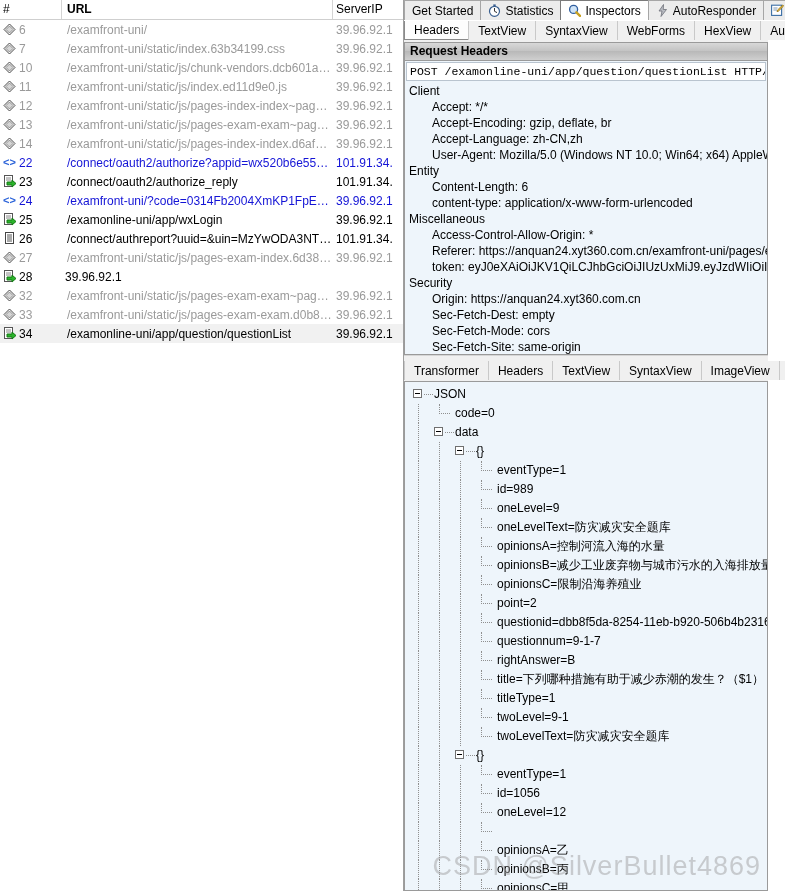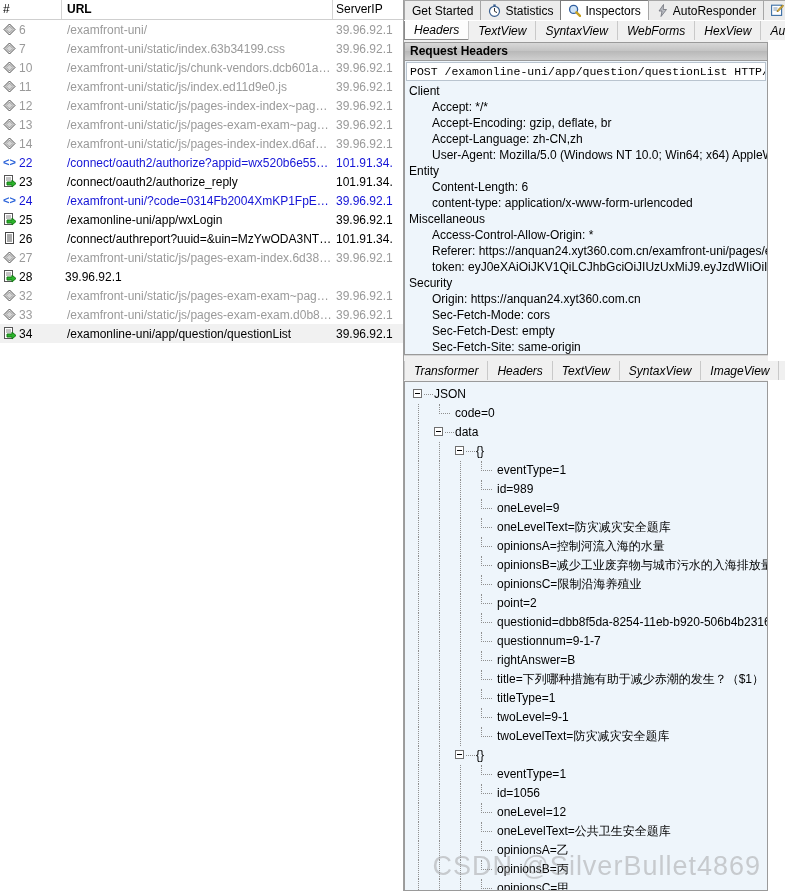--- a/index.html
+++ b/index.html
@@ -54,21 +54,21 @@
     display:flex;align-items:center;gap:4px;padding:0 7px;
     border:1px solid #a6a6a6;border-bottom:none;background:#ececec;
     box-sizing:border-box;white-space:nowrap;height:20px;
     margin-right:-1px;
   }
   .mtab.active{background:#fff;border-color:#7a7a7a;font-weight:normal;}
   .mtab .glyph{width:13px;height:13px;display:inline-block;flex:0 0 13px;}
 
   .subtabs{
     height:19px;min-height:19px;display:flex;align-items:flex-end;
-    background:#f0f0f0;font-size:12px;border-top:1px solid #fff;font-style:italic;
+    background:#f0f0f0;font-size:12px;border-top:1px solid #fff;
   }
   .stab{
     display:flex;align-items:center;padding:0 9px;height:19px;box-sizing:border-box;
     border-left:1px solid #c9c9c9;border-right:1px solid #c9c9c9;margin-right:-1px;
     white-space:nowrap;color:#000;background:#f0f0f0;
   }
   .stab.active{background:#fdfdfd;border:1px solid #8a8a8a;border-top:none;}
 
   
   .hpane{
@@ -399,22 +399,22 @@
           <div class="hitem">User-Agent: Mozilla/5.0 (Windows NT 10.0; Win64; x64) AppleWebKit/537</div>
           <div class="hgroup">Entity</div>
           <div class="hitem">Content-Length: 6</div>
           <div class="hitem">content-type: application/x-www-form-urlencoded</div>
           <div class="hgroup">Miscellaneous</div>
           <div class="hitem">Access-Control-Allow-Origin: *</div>
           <div class="hitem">Referer: https://anquan24.xyt360.com.cn/examfront-uni/pages/exam/ex</div>
           <div class="hitem">token: eyJ0eXAiOiJKV1QiLCJhbGciOiJIUzUxMiJ9.eyJzdWIiOiIxMDMyNDYiL</div>
           <div class="hgroup">Security</div>
           <div class="hitem">Origin: https://anquan24.xyt360.com.cn</div>
+          <div class="hitem">Sec-Fetch-Dest: empty</div>
           <div class="hitem">Sec-Fetch-Mode: cors</div>
-          <div class="hitem">Sec-Fetch-Dest: empty</div>
           <div class="hitem">Sec-Fetch-Site: same-origin</div>
         </div>
     </div>
 
     <div class="splitter"></div>
 
     <div class="subtabs" id="restabs" style="border-top:none;">
         <div class="stab">Transformer</div>
         <div class="stab">Headers</div>
         <div class="stab">TextView</div>
@@ -441,21 +441,21 @@
           <div class="jrow"><span style="display:inline-block;width:8px;"></span><span class="guide v"></span><span class="guide v"></span><span class="guide v"></span><span class="tleaf"></span><span class="jlabel">questionnum=9-1-7</span></div>
           <div class="jrow"><span style="display:inline-block;width:8px;"></span><span class="guide v"></span><span class="guide v"></span><span class="guide v"></span><span class="tleaf"></span><span class="jlabel">rightAnswer=B</span></div>
           <div class="jrow"><span style="display:inline-block;width:8px;"></span><span class="guide v"></span><span class="guide v"></span><span class="guide v"></span><span class="tleaf"></span><span class="jlabel">title=下列哪种措施有助于减少赤潮的发生？（$1）</span></div>
           <div class="jrow"><span style="display:inline-block;width:8px;"></span><span class="guide v"></span><span class="guide v"></span><span class="guide v"></span><span class="tleaf"></span><span class="jlabel">titleType=1</span></div>
           <div class="jrow"><span style="display:inline-block;width:8px;"></span><span class="guide v"></span><span class="guide v"></span><span class="guide v"></span><span class="tleaf"></span><span class="jlabel">twoLevel=9-1</span></div>
           <div class="jrow"><span style="display:inline-block;width:8px;"></span><span class="guide v"></span><span class="guide v"></span><span class="guide v"></span><span class="tleaf"></span><span class="jlabel">twoLevelText=防灾减灾安全题库</span></div>
           <div class="jrow"><span style="display:inline-block;width:8px;"></span><span class="guide v"></span><span class="guide v"></span><span class="tnode"><span class="box"></span><span class="dots"></span></span><span class="jlabel">{}</span></div>
           <div class="jrow"><span style="display:inline-block;width:8px;"></span><span class="guide v"></span><span class="guide v"></span><span class="guide v"></span><span class="tleaf"></span><span class="jlabel">eventType=1</span></div>
           <div class="jrow"><span style="display:inline-block;width:8px;"></span><span class="guide v"></span><span class="guide v"></span><span class="guide v"></span><span class="tleaf"></span><span class="jlabel">id=1056</span></div>
           <div class="jrow"><span style="display:inline-block;width:8px;"></span><span class="guide v"></span><span class="guide v"></span><span class="guide v"></span><span class="tleaf"></span><span class="jlabel">oneLevel=12</span></div>
-          <div class="jrow"><span style="display:inline-block;width:8px;"></span><span class="guide v"></span><span class="guide v"></span><span class="guide v"></span><span class="tleaf"></span><span class="jlabel">oneLevelText=公共卫生安全题库</span></div>
+          <div class="jrow"><span style="display:inline-block;width:8px;"></span><span class="guide v"></span><span class="guide v"></span><span class="guide v"></span><span class="tleaf"></span></div>
           <div class="jrow"><span style="display:inline-block;width:8px;"></span><span class="guide v"></span><span class="guide v"></span><span class="guide v"></span><span class="tleaf"></span><span class="jlabel">opinionsA=乙</span></div>
           <div class="jrow"><span style="display:inline-block;width:8px;"></span><span class="guide v"></span><span class="guide v"></span><span class="guide v"></span><span class="tleaf"></span><span class="jlabel">opinionsB=丙</span></div>
           <div class="jrow"><span style="display:inline-block;width:8px;"></span><span class="guide v"></span><span class="guide v"></span><span class="guide v"></span><span class="tleaf"></span><span class="jlabel">opinionsC=甲</span></div>
         </div>
       <div class="wm">CSDN @SilverBullet4869</div>
     </div>
 
   </div>
 </div>
 

